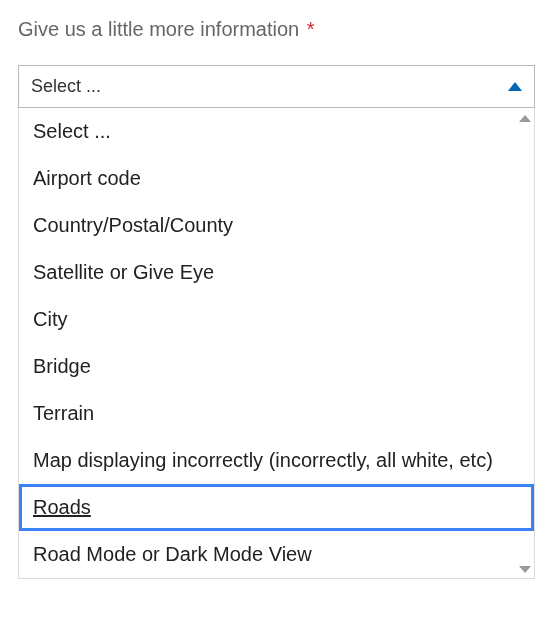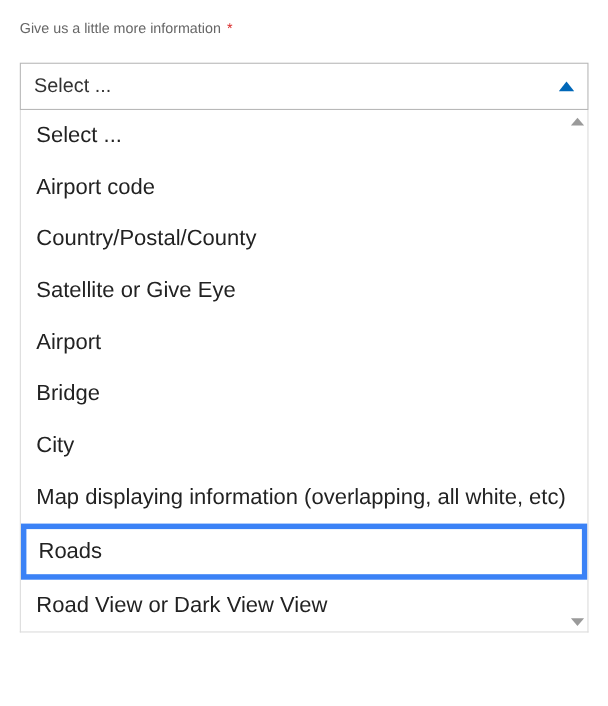--- a/index.html
+++ b/index.html
@@ -7,21 +7,21 @@
       margin: 0;
       padding: 0;
     }
     body {
       font-family: "Segoe UI", Arial, sans-serif;
       background: #ffffff;
       padding: 18px;
       width: 553px;
     }
     .field-label {
-      font-size: 13px;
+      font-size: 20px;
       color: #666666;
       margin-bottom: 8px;
       display: block;
     }
     .required-asterisk {
       color: #d92c2c;
       margin-left: 2px;
     }
     .select-wrapper {
       position: relative;
@@ -55,22 +55,23 @@
       overflow-y: scroll;
     }
     .dropdown-option {
       padding: 10px 14px;
       font-size: 20px;
       color: #222222;
       cursor: pointer;
       line-height: 1.35;
     }
     .dropdown-option.highlight {
-      border: 5px solid #3b82f6;
+      border: 3px solid #3b82f6;
       padding: 7px 11px;
+      text-decoration: underline;
     }
     
     .dropdown-list::-webkit-scrollbar {
       width: 16px;
     }
     .dropdown-list::-webkit-scrollbar-track {
       background: #ffffff;
     }
     .dropdown-list::-webkit-scrollbar-thumb {
       background: #bdbdbd;
@@ -120,23 +121,23 @@
     <span>Select ...</span>
     <span class="chevron-up"></span>
   </div>
 
   <div class="dropdown-list" id="dropdown-list">
 
   <div class="dropdown-option"><span>Select ...</span></div>
       <div class="dropdown-option"><span>Airport code</span></div>
       <div class="dropdown-option"><span>Country/Postal/County</span></div>
       <div class="dropdown-option"><span>Satellite or Give Eye</span></div>
-      <div class="dropdown-option"><span>Airport</span></div>
+      <div class="dropdown-option"><span>City</span></div>
       <div class="dropdown-option"><span>Bridge</span></div>
-      <div class="dropdown-option"><span>City</span></div>
-      <div class="dropdown-option"><span>Map displaying information (overlapping, all white, etc)</span></div>
+      <div class="dropdown-option"><span>Terrain</span></div>
+      <div class="dropdown-option"><span>Map displaying incorrectly (incorrectly, all white, etc)</span></div>
       <div class="dropdown-option highlight"><span>Roads</span></div>
-      <div class="dropdown-option"><span>Road View or Dark View View</span></div>
+      <div class="dropdown-option"><span>Road Mode or Dark Mode View</span></div>
     </div>
 
   <div class="scroll-arrow-up"></div>
   <div class="scroll-arrow-down"></div>
 </div>
 
 </body></html>

